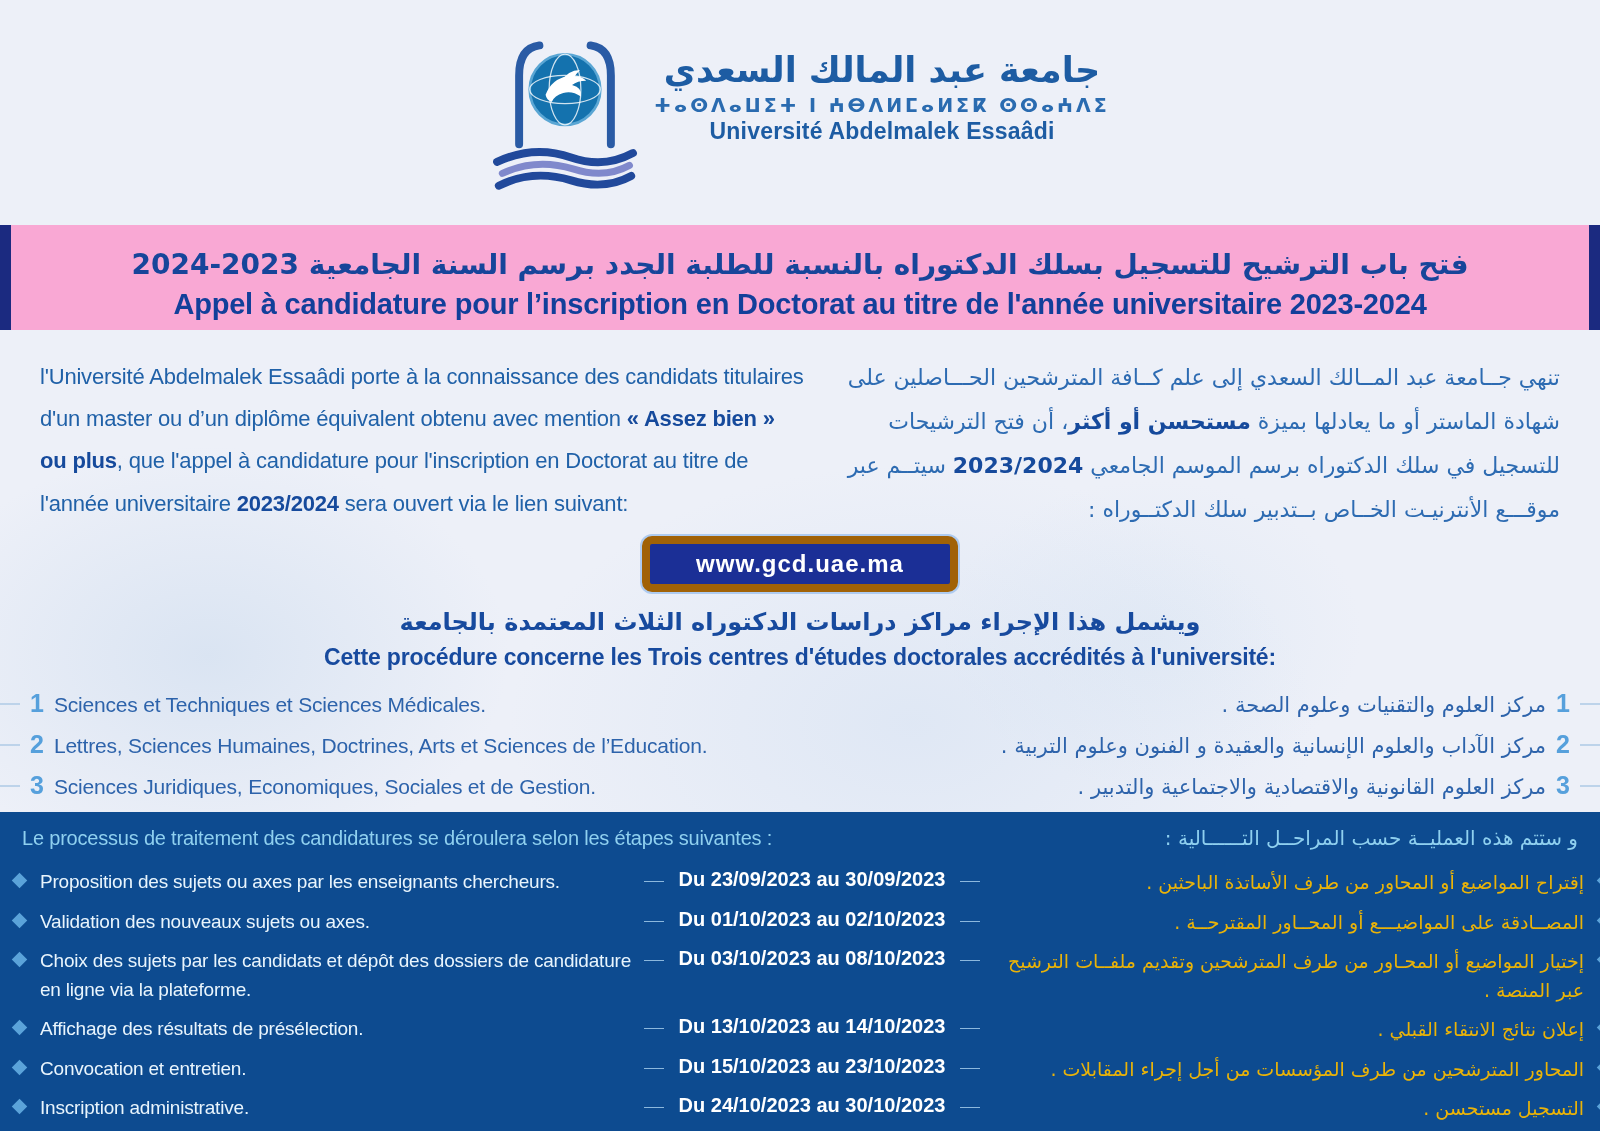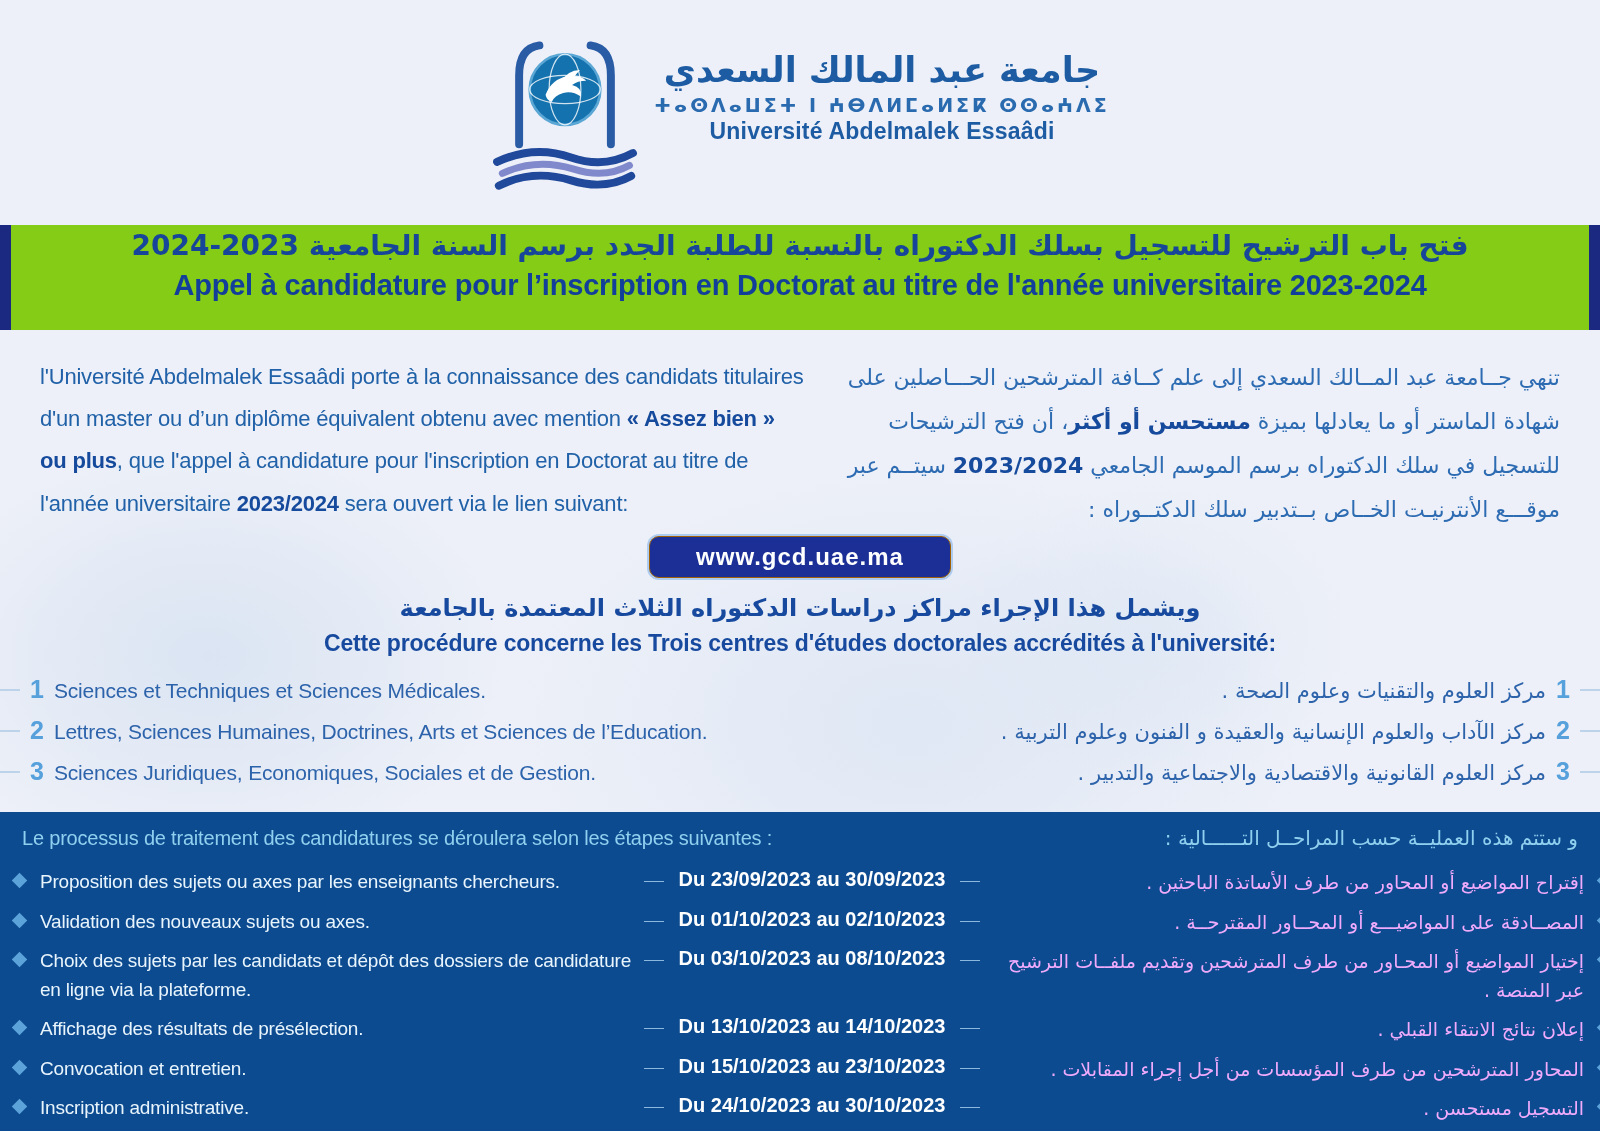--- a/index.html
+++ b/index.html
@@ -20,39 +20,39 @@
   
   .top-section { height:225px; display:flex; align-items:center; justify-content:center; }
   .logo { display:flex; align-items:flex-start; gap:14px; margin-top:6px; }
   .emblem-svg { width:150px; height:160px; display:block; }
   .logo-text { display:flex; flex-direction:column; align-items:center; margin-top:14px; }
   .logo-ar { font-family:"DejaVu Sans", sans-serif; font-size:35px; font-weight:bold; color:#1d5ca3; direction:rtl; line-height:1.15; }
   .logo-tif { font-family:"DejaVu Sans", sans-serif; font-size:19px; font-weight:bold; color:#2a6bb0; letter-spacing:3px; margin-top:4px; }
   .logo-latin { font-size:23px; font-weight:bold; color:#1d5ca3; margin-top:2px; letter-spacing:.2px; }
 
   
-  .banner { position:relative; height:105px; background:#84cc16; text-align:center; padding-top:2px; }
+  .banner { position:relative; height:105px; background:#f9a8d4; text-align:center; padding-top:21px; }
   .edge-bar { position:absolute; top:0; bottom:0; width:11px; background:#1b2a80; }
   .edge-bar.left { left:0; } .edge-bar.right { right:0; }
   .banner-title-ar { font-family:"DejaVu Sans", sans-serif; direction:rtl; font-size:28px; font-weight:bold; color:#17459a; line-height:1.35; }
   .banner-title-fr { font-size:29px; font-weight:bold; color:#123f9a; margin-top:4px; letter-spacing:-.2px; }
 
   
   .content { height:482px; padding-top:26px; }
   .intro-row { display:flex; justify-content:space-between; padding:0 40px; }
   .intro-fr { width:765px; font-size:22px; line-height:1.92; color:#2061a8; letter-spacing:-.2px; }
   .intro-fr .b { font-weight:bold; color:#164a9c; }
   .intro-ar { width:745px; direction:rtl; text-align:right; font-family:"DejaVu Sans", sans-serif;
               font-size:22px; line-height:2.0; color:#2d6bb2; }
   .intro-ar .b { font-weight:bold; color:#164a9c; }
 
   
   .link-row { text-align:center; margin-top:4px; }
   .link-button {
-    display:inline-block; background:#1b2f96; border:1px solid #a16207; border-radius:10px;
+    display:inline-block; background:#1b2f96; border:8px solid #a16207; border-radius:10px;
     color:#ffffff; font-weight:bold; font-size:24px; letter-spacing:1px;
     padding:6px 46px; cursor:pointer; box-shadow:0 0 0 2px #aecbf0;
   }
 
   
   .centers-heading-ar { text-align:center; direction:rtl; font-family:"DejaVu Sans", sans-serif;
                         font-size:24px; font-weight:bold; color:#174a9e; margin-top:16px; }
   .centers-heading-fr { text-align:center; font-size:23px; font-weight:bold; color:#174a9e; margin-top:8px; letter-spacing:-.2px; }
   .centers-row { display:flex; justify-content:space-between; margin-top:20px; }
   .centers-list { list-style:none; }
@@ -70,21 +70,21 @@
   .ph-fr { font-size:20px; color:#8fd0ef; letter-spacing:-.2px; }
   .ph-ar { font-family:"DejaVu Sans", sans-serif; direction:rtl; font-size:20px; color:#8fd0ef; }
   .steps { margin-top:18px; }
   .step-row { display:grid; grid-template-columns:14px 592px 1fr 272px 1fr 592px 14px;
               column-gap:8px; align-items:start; margin-bottom:11px;gap:12px; }
   .bullet { width:11px; height:11px; background:#5ba3d9; transform:rotate(45deg); margin-top:7px; }
   .bullet.right { justify-self:end; }
   .s-fr { font-size:19px; color:#e9f5fd; line-height:1.5; letter-spacing:-.2px; }
   .s-line { border-top:1.5px solid #8cb8dd; margin-top:13px; min-width:20px; }
   .s-date { font-size:20px; font-weight:bold; color:#ffffff; text-align:center; white-space:nowrap; }
-  .s-ar { font-family:"DejaVu Sans", sans-serif; direction:rtl; font-size:19px; color:#f0abfc; line-height:1.5; }
+  .s-ar { font-family:"DejaVu Sans", sans-serif; direction:rtl; font-size:19px; color:#eab308; line-height:1.5; }
 </style>
 </head>
 <body>
 
 <div class="page">
   <div class="layer">
 
     <div class="top-section">
       <div class="logo">
         <svg class="emblem-svg" viewBox="0 0 170 180">

